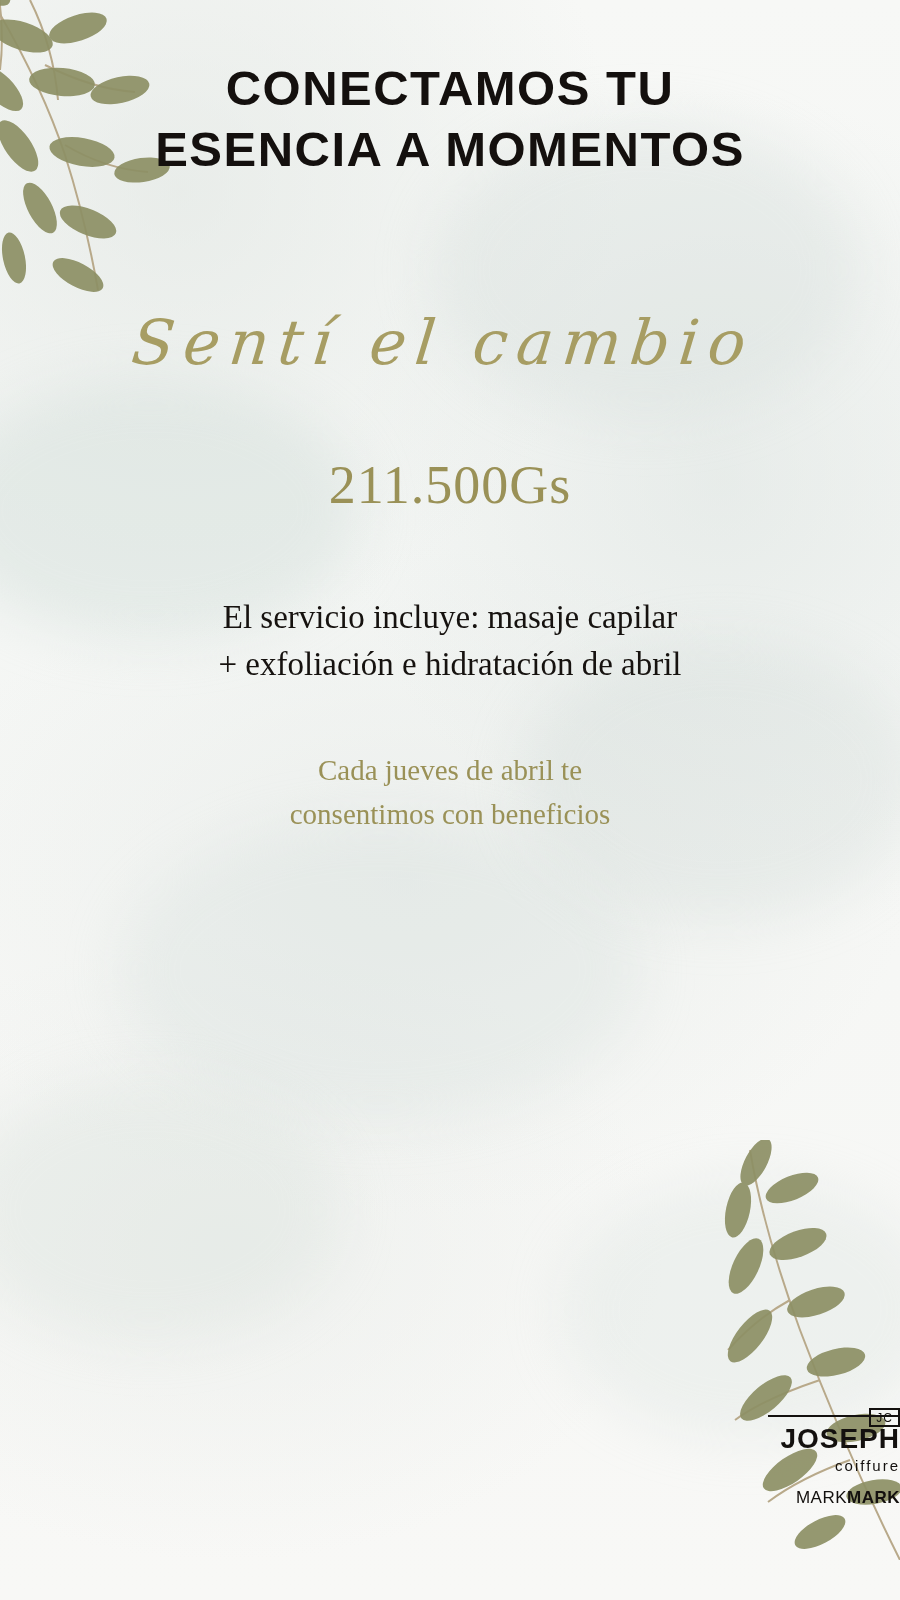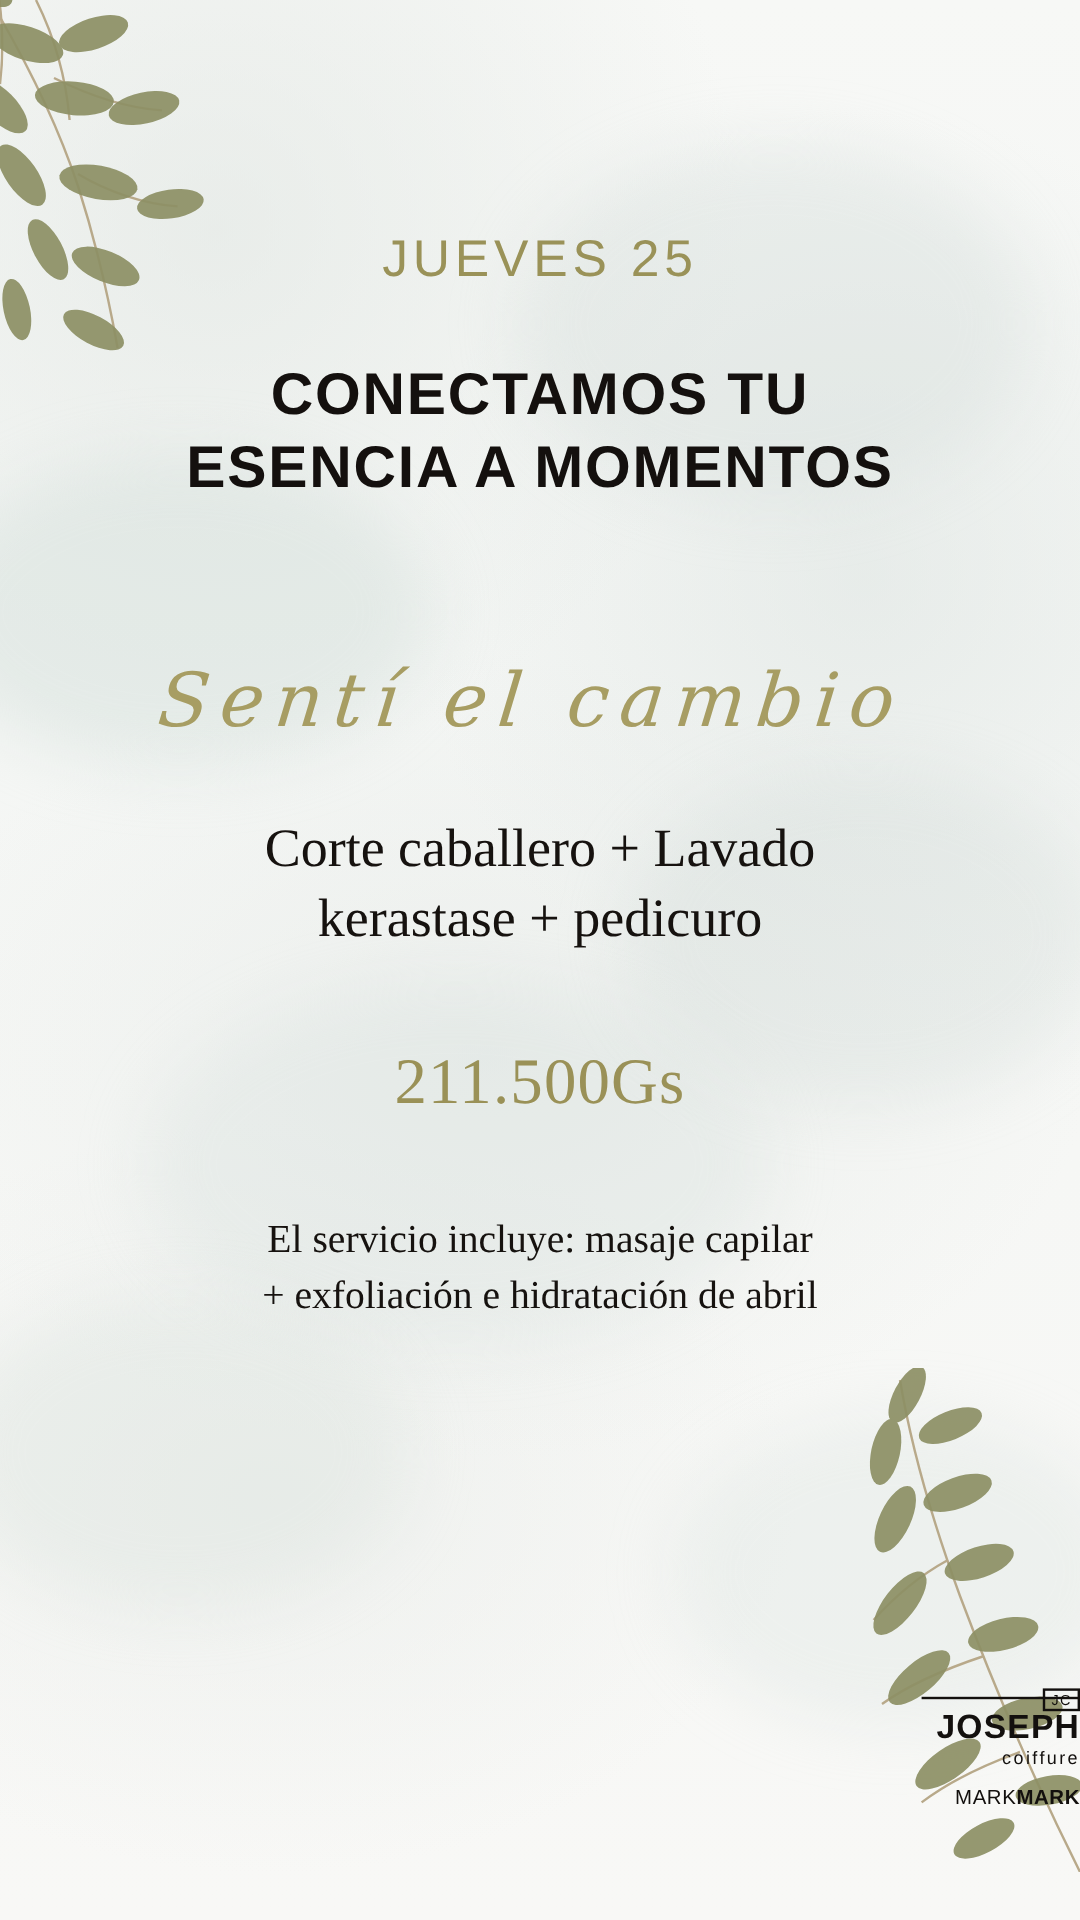--- a/index.html
+++ b/index.html
@@ -249,42 +249,39 @@
       <ellipse cx="116" cy="258" rx="32" ry="13" transform="rotate(-40 116 258)"></ellipse>
       <ellipse cx="206" cy="288" rx="30" ry="13" transform="rotate(-12 206 288)"></ellipse>
       <ellipse cx="140" cy="330" rx="32" ry="13" transform="rotate(-35 140 330)"></ellipse>
       <ellipse cx="224" cy="352" rx="28" ry="12" transform="rotate(-10 224 352)"></ellipse>
       <ellipse cx="170" cy="392" rx="28" ry="12" transform="rotate(-28 170 392)"></ellipse>
     </g>
   </svg>
 
   <div class="content">
 
-    <p class="date">JUEVES 25</p>
 
     <h1 class="headline">
       <span>CONECTAMOS TU</span>
       <span>ESENCIA A MOMENTOS</span>
     </h1>
 
     <p class="script">Sentí el cambio</p>
 
-    <p class="service">
-      <span>Corte caballero + Lavado</span>
-      <span>kerastase + pedicuro</span>
-    </p>
 
     <p class="price">211.500Gs</p>
 
     <p class="includes">
       <span>El servicio incluye: masaje capilar</span>
       <span>+ exfoliación e hidratación de abril</span>
     </p>
 
     <p class="promo">
+      <span>Cada jueves de abril te</span>
+      <span>consentimos con beneficios</span>
     </p>
 
     <div class="logo-wrap">
       <div class="logo-mark">
         <div class="logo-jc">JC</div>
         <div class="logo-rule"></div>
       </div>
       <div class="logo-name">JOSEPH</div>
       <div class="logo-sub">coiffure</div>
       <div class="logo-brand"><i>MARK</i><b>MARK</b></div>

